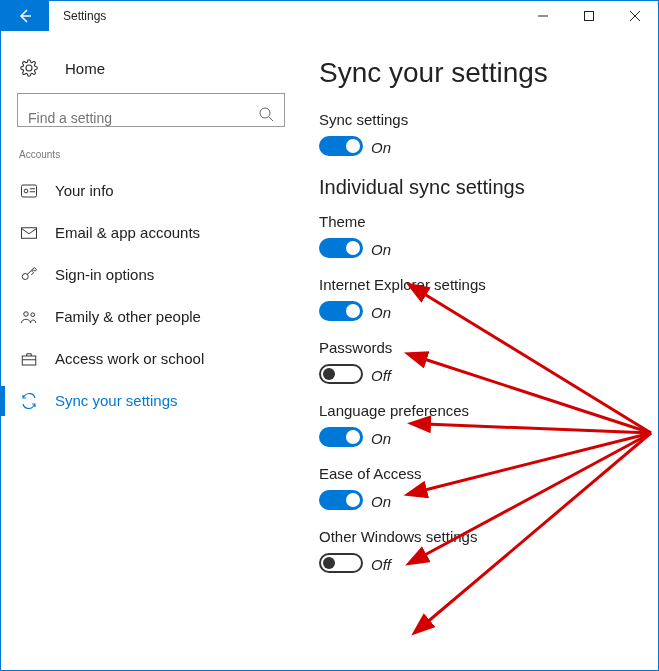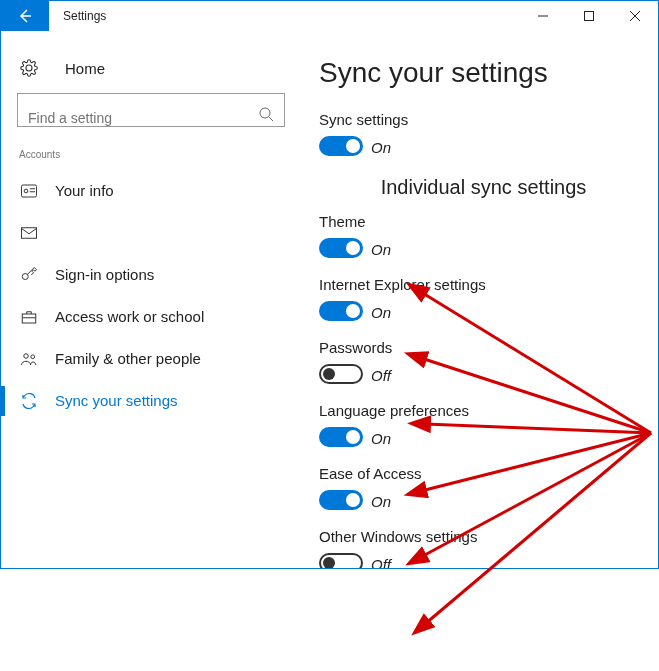--- a/index.html
+++ b/index.html
@@ -1,17 +1,17 @@
 <!DOCTYPE html>
 <html><head>
 <meta charset="utf-8">
 <style>
   * { margin: 0; padding: 0; box-sizing: border-box; font-family: "Segoe UI", -apple-system, sans-serif; }
   body { background: #fff; width: 659px; height: 671px; overflow: hidden; position: relative; }
-  .window { border: 1px solid #0078d7; width: 659px; height: 569px; position: relative; background: #fff; }
+  .window { border: 1px solid #0078d7; width: 659px; height: 671px; position: relative; background: #fff; }
 
   .titlebar { height: 30px; display: flex; align-items: stretch; }
   .back-btn { width: 48px; background: #0078d7; color: #fff; display: flex; align-items: center; justify-content: center; }
   .app-title { flex: 1; display: flex; align-items: center; padding-left: 14px; font-size: 12px; color: #222; }
   .win-controls { display: flex; }
   .win-btn { width: 46px; display: flex; align-items: center; justify-content: center; color: #222; }
 
   .body-area { display: flex; height: calc(100% - 30px); }
 
   .sidebar { width: 300px; padding: 24px 16px 0 16px; }
@@ -30,21 +30,21 @@
   .nav-item .txt { font-size: 15px; color: #222; }
   .nav-item.selected { position: relative; }
   .nav-item.selected .txt { color: #0078d7; }
   .nav-item.selected .icon { color: #0078d7; }
   .nav-item.selected::before { content:""; position:absolute; left:-16px; top:6px; bottom:6px; width:4px; background:#0078d7; }
 
   .content { flex:1; padding: 26px 10px 10px 18px; overflow-y:auto; }
   .page-title { font-size: 28px; font-weight: 300; color:#222; margin-bottom: 22px; }
   .setting-group { margin-bottom: 18px; }
   .setting-label { font-size: 15px; color:#222; margin-bottom: 8px; }
-  .sub-head { font-size: 20px; font-weight: 400; color:#222; margin: 20px 0 14px 0; text-align: center; }
+  .sub-head { font-size: 20px; font-weight: 400; color:#222; margin: 20px 0 14px 0; }
 
   .toggle-row { display:flex; align-items:flex-end; gap: 8px; font-style: italic; }
   .toggle { width: 44px; height: 20px; border-radius: 10px; position: relative; }
   .toggle.on { background:#0078d7; }
   .toggle.on::after { content:""; position:absolute; right:3px; top:3px; width:14px; height:14px; border-radius:50%; background:#fff; }
   .toggle.off { background:#fff; border:2px solid #333; }
   .toggle.off::after { content:""; position:absolute; left:2px; top:2px; width:12px; height:12px; border-radius:50%; background:#333; }
   .toggle-text { font-size: 15px; color:#222; }
 
   svg.annot { position:absolute; left:0; top:0; pointer-events:none; }
@@ -117,49 +117,50 @@
           </span>
         <span class="txt">Your info</span>
       </div>
       <div class="nav-item">
         <span class="icon">
             <svg width="18" height="18" viewBox="0 0 24 24">
               <rect x="2" y="5" width="20" height="14" stroke="#333" fill="none" stroke-width="1.3"></rect>
               <path d="M2 6l10 7 10-7" stroke="#333" fill="none" stroke-width="1.3"></path>
             </svg>
           </span>
+        <span class="txt">Email &amp; app accounts</span>
       </div>
       <div class="nav-item">
         <span class="icon">
             <svg width="18" height="18" viewBox="0 0 24 24">
               <circle cx="7" cy="14" r="4" stroke="#333" fill="none" stroke-width="1.3"></circle>
               <path d="M10 11l9-9 3 3-2 2-2-2-2 2 2 2-3 3" stroke="#333" fill="none" stroke-width="1.3"></path>
             </svg>
           </span>
         <span class="txt">Sign-in options</span>
+      </div>
+      <div class="nav-item">
+        <span class="icon">
+            <svg width="18" height="18" viewBox="0 0 24 24">
+              <circle cx="8" cy="8" r="3" stroke="#333" fill="none" stroke-width="1.3"></circle>
+              <circle cx="17" cy="9" r="2.5" stroke="#333" fill="none" stroke-width="1.3"></circle>
+              <path d="M2 20c0-3 3-5 6-5s6 2 6 5M14 20c0-2 1.5-4 3.5-4s3.5 2 3.5 4" stroke="#333" fill="none" stroke-width="1.3"></path>
+            </svg>
+          </span>
+        <span class="txt">Family &amp; other people</span>
       </div>
       <div class="nav-item">
         <span class="icon">
             <svg width="18" height="18" viewBox="0 0 24 24">
               <rect x="3" y="8" width="18" height="12" stroke="#333" fill="none" stroke-width="1.3"></rect>
               <path d="M9 8V5h6v3" stroke="#333" fill="none" stroke-width="1.3"></path>
               <line x1="3" y1="13" x2="21" y2="13" stroke="#333" stroke-width="1.3"></line>
             </svg>
           </span>
         <span class="txt">Access work or school</span>
-      </div>
-      <div class="nav-item">
-        <span class="icon">
-            <svg width="18" height="18" viewBox="0 0 24 24">
-              <circle cx="8" cy="8" r="3" stroke="#333" fill="none" stroke-width="1.3"></circle>
-              <circle cx="17" cy="9" r="2.5" stroke="#333" fill="none" stroke-width="1.3"></circle>
-              <path d="M2 20c0-3 3-5 6-5s6 2 6 5M14 20c0-2 1.5-4 3.5-4s3.5 2 3.5 4" stroke="#333" fill="none" stroke-width="1.3"></path>
-            </svg>
-          </span>
-        <span class="txt">Family &amp; other people</span>
       </div>
       <div class="nav-item selected">
         <span class="icon">
             <svg width="18" height="18" viewBox="0 0 24 24">
               <path d="M20 8A8 8 0 006 5l-2 2M4 16a8 8 0 0014 3l2-2" stroke="#0078d7" fill="none" stroke-width="1.5"></path>
               <path d="M4 4v4h4M20 20v-4h-4" stroke="#0078d7" fill="none" stroke-width="1.5"></path>
             </svg>
           </span>
         <span class="txt">Sync your settings</span>
       </div>

